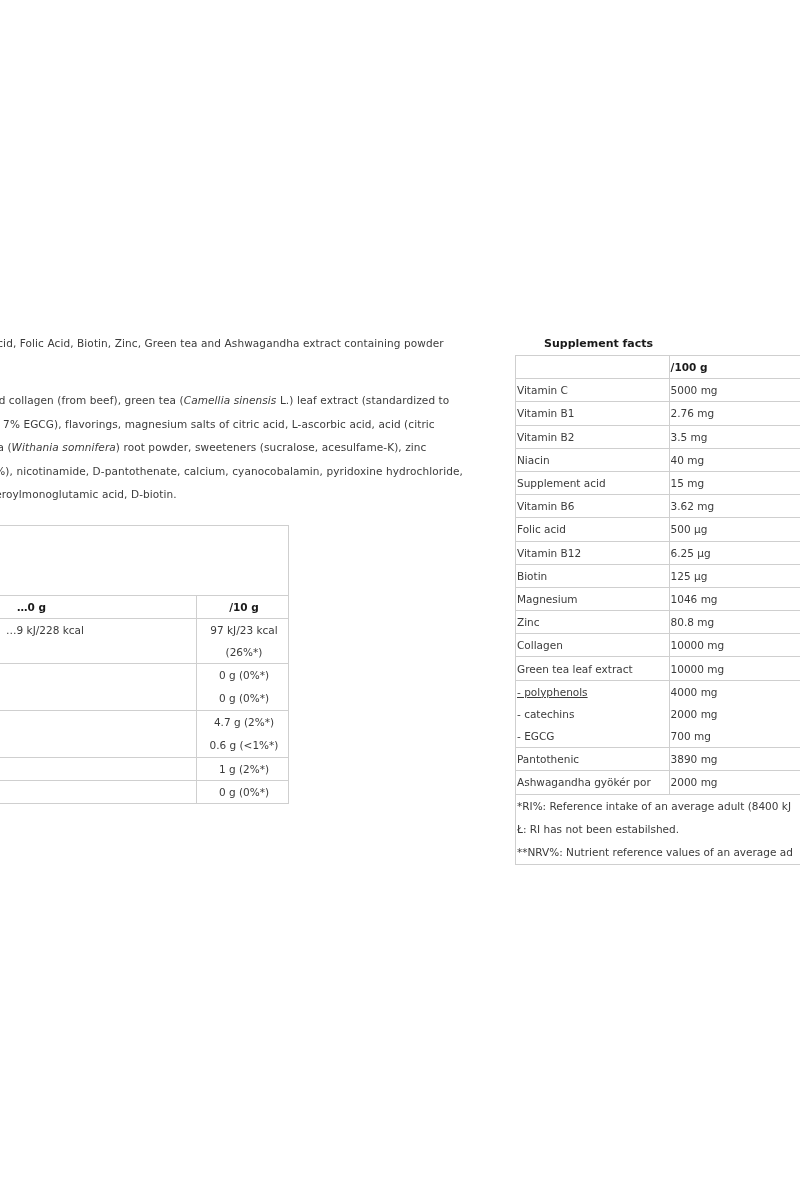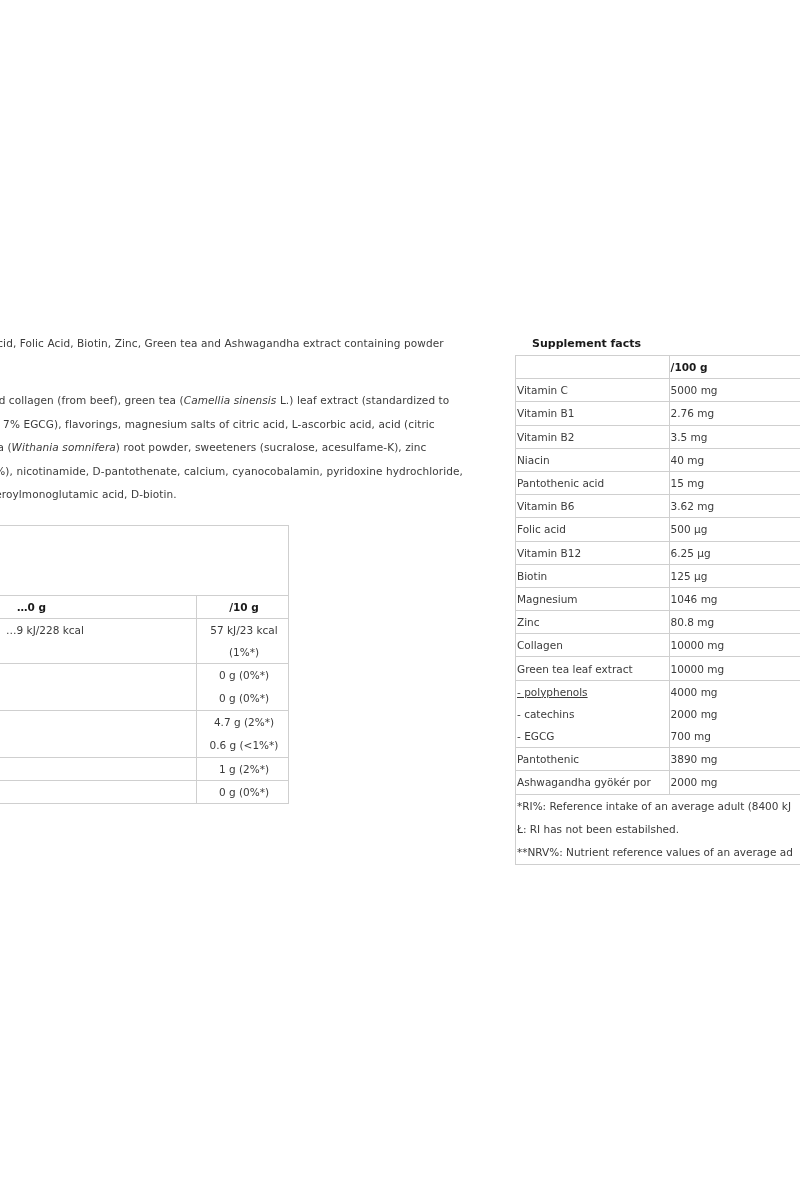--- a/index.html
+++ b/index.html
@@ -61,21 +61,21 @@
     .nutrition-table .title-row td { height: 69px; }
     .nutrition-table .head-row th { height: 22px; font-weight: bold; color: #1a1a1a; line-height: 22px; }
     .nutrition-table .c1 { width: 251px; }
     .nutrition-table .c2 { width: 155px; }
     .nutrition-table .sub { display: block; line-height: 23px; height: 23px; }
     .nutrition-table .single td { line-height: 22px; height: 22px; }
 
     
     .supp-title {
       position: absolute;
-      left: 532px;
+      left: 544px;
       top: 337px;
       font-size: 11px;
       font-weight: bold;
       color: #1a1a1a;
       white-space: nowrap;
     }
     .supp-table {
       position: absolute;
       left: 515px;
       top: 355px;
@@ -125,21 +125,21 @@
     <tbody>
         <tr class="title-row">
       <td colspan="2"></td>
     </tr>
     <tr class="head-row">
       <th class="c1" style="text-align:right;padding-right:150px;">…0 g</th>
       <th class="c2">/10 g</th>
     </tr>
     <tr class="single">
       <td style="text-align:right;padding-right:112px;">…9 kJ/228 kcal</td>
-      <td>57 kJ/23 kcal (1%*)</td>
+      <td>97 kJ/23 kcal (26%*)</td>
     </tr>
     <tr>
       <td>
         <span class="sub"></span>
         <span class="sub"></span>
       </td>
       <td>
         <span class="sub">0 g (0%*)</span>
         <span class="sub">0 g (0%*)</span>
       </td>
@@ -183,21 +183,21 @@
         </tr>
     <tr>
           <td>Vitamin B2</td>
           <td>3.5 mg</td>
         </tr>
     <tr>
           <td>Niacin</td>
           <td>40 mg</td>
         </tr>
     <tr>
-          <td>Pantothenic acid</td>
+          <td>Supplement acid</td>
           <td>15 mg</td>
         </tr>
     <tr>
           <td>Vitamin B6</td>
           <td>3.62 mg</td>
         </tr>
     <tr>
           <td>Folic acid</td>
           <td>500 µg</td>
         </tr>

